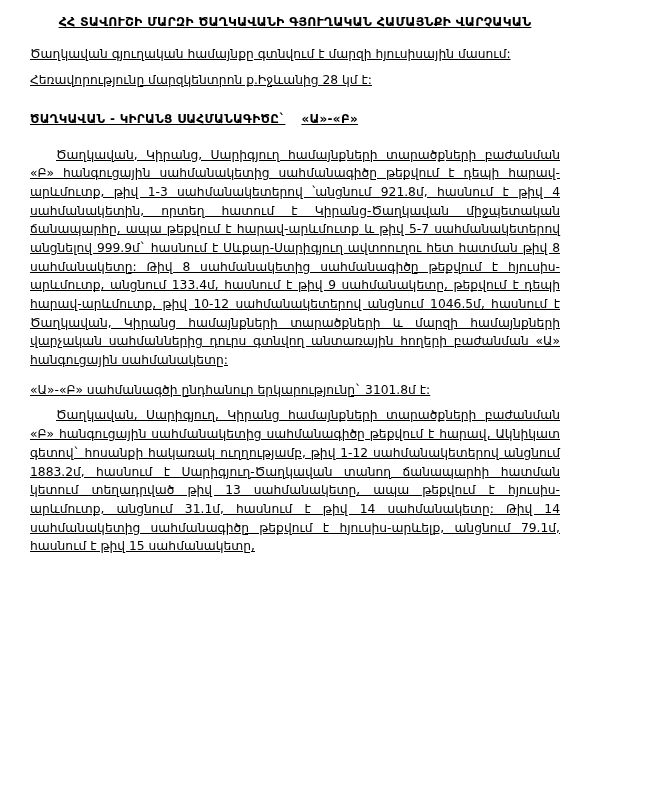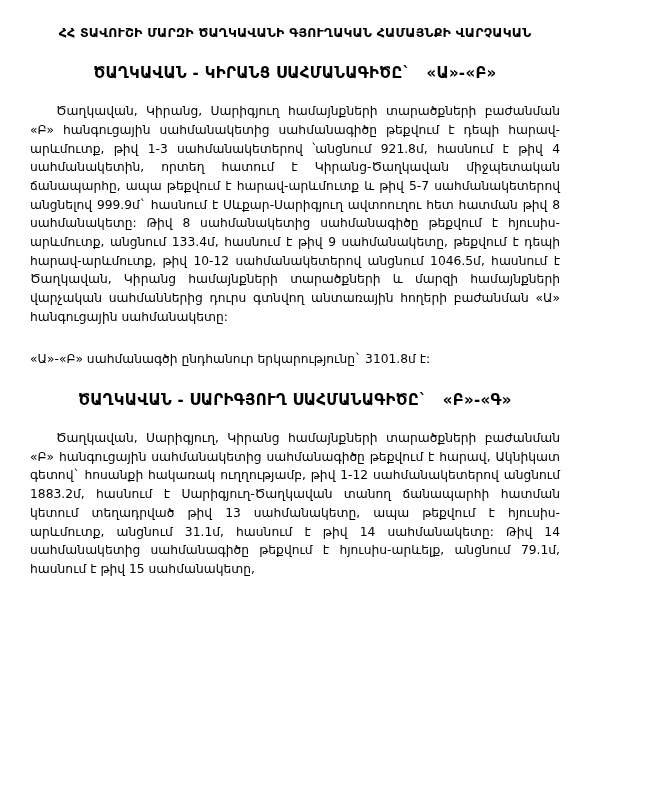--- a/index.html
+++ b/index.html
@@ -11,22 +11,23 @@
     width: 670px;
     height: 792px;
     font-family: "DejaVu Sans", sans-serif;
     color: #000000;
     overflow: hidden;
   }
   .page {
     width: 586px;
     height: 792px;
     box-sizing: border-box;
-    padding: 24px 26px 0 30px;
+    padding: 13px 26px 0 30px;
     position: relative;
+    text-decoration: underline;
   }
   .doc-title {
     text-align: center;
     font-size: 12.5px;
     font-weight: bold;
     line-height: 1.45;
     letter-spacing: 0.2px;
     margin: 0 8px 14px 8px;
   }
   .doc-title span {
@@ -39,59 +40,58 @@
     text-align: justify;
     text-justify: inter-word;
   }
   p.indent {
     text-indent: 26px;
   }
   p.noindent {
     text-indent: 0;
   }
   .section-head {
-    text-align: center;
-    font-size: 15px;
+    text-align: left;
+    font-size: 12px;
     font-weight: bold;
     margin: 22px 0 20px 0;
     letter-spacing: 0.3px;
   }
   .section-head .sep {
     display: inline-block;
     width: 16px;
   }
   .gap-top {
-    margin-top: 24px;
+    margin-top: 11px;
   }
   .block {
     margin-bottom: 2px;
   }
 </style>
 </head>
 <body>
 
 <div class="page">
 
   <div class="doc-title">
     <span>ՀՀ ՏԱՎՈՒՇԻ ՄԱՐԶԻ ԾԱՂԿԱՎԱՆԻ ԳՅՈՒՂԱԿԱՆ ՀԱՄԱՅՆՔԻ ՎԱՐՉԱԿԱՆ</span>
   </div>
 
   <div class="block">
+    <p class="noindent">Ծաղկավան գյուղական համայնքը գտնվում է մարզի հյուսիսային մասում:</p>
+    <p class="noindent">Հեռավորությունը մարզկենտրոն ք.Իջևանից  28 կմ է:</p>
   </div>
 
   <div class="section-head">
     <span>ԾԱՂԿԱՎԱՆ - ԿԻՐԱՆՑ ՍԱՀՄԱՆԱԳԻԾԸ`</span><span class="sep"></span><span>«Ա»-«Բ»</span>
   </div>
 
   <div class="block">
     <p class="indent">Ծաղկավան, Կիրանց, Սարիգյուղ համայնքների տարածքների բաժանման «Բ» հանգուցային սահմանակետից սահմանագիծը թեքվում է դեպի հարավ-արևմուտք, թիվ 1-3 սահմանակետերով ՝անցնում 921.8մ, հասնում է թիվ 4 սահմանակետին, որտեղ հատում է Կիրանց-Ծաղկավան միջպետական ճանապարհը, ապա թեքվում է հարավ-արևմուտք և թիվ 5-7 սահմանակետերով անցնելով 999.9մ` հասնում է Սևքար-Սարիգյուղ ավտոուղու հետ հատման թիվ 8 սահմանակետը: Թիվ 8 սահմանակետից սահմանագիծը թեքվում է հյուսիս-արևմուտք, անցնում 133.4մ, հասնում է թիվ 9 սահմանակետը, թեքվում է դեպի հարավ-արևմուտք, թիվ 10-12 սահմանակետերով անցնում 1046.5մ, հասնում է Ծաղկավան, Կիրանց համայնքների տարածքների և մարզի համայնքների վարչական սահմաններից դուրս գտնվող անտառային հողերի բաժանման «Ա» հանգուցային սահմանակետը:</p>
     <p class="noindent gap-top">«Ա»-«Բ» սահմանագծի ընդհանուր երկարությունը`  3101.8մ է:</p>
   </div>
 
-  <div class="section-head">
-    <span>ԾԱՂԿԱՎԱՆ - ՍԱՐԻԳՅՈՒՂ ՍԱՀՄԱՆԱԳԻԾԸ`</span><span class="sep"></span><span>«Բ»-«Գ»</span>
-  </div>
 
   <div class="block">
     <p class="indent">Ծաղկավան, Սարիգյուղ, Կիրանց համայնքների տարածքների բաժանման «Բ» հանգուցային սահմանակետից սահմանագիծը թեքվում է հարավ, Ակնիկատ գետով` հոսանքի հակառակ ուղղությամբ, թիվ 1-12 սահմանակետերով անցնում 1883.2մ, հասնում է Սարիգյուղ-Ծաղկավան տանող ճանապարհի հատման կետում տեղադրված թիվ 13 սահմանակետը, ապա թեքվում է հյուսիս-արևմուտք, անցնում 31.1մ,  հասնում է թիվ 14 սահմանակետը: Թիվ 14 սահմանակետից սահմանագիծը թեքվում է հյուսիս-արևելք, անցնում 79.1մ, հասնում է թիվ 15 սահմանակետը,</p>
   </div>
 
 </div>
 
 </body></html>

